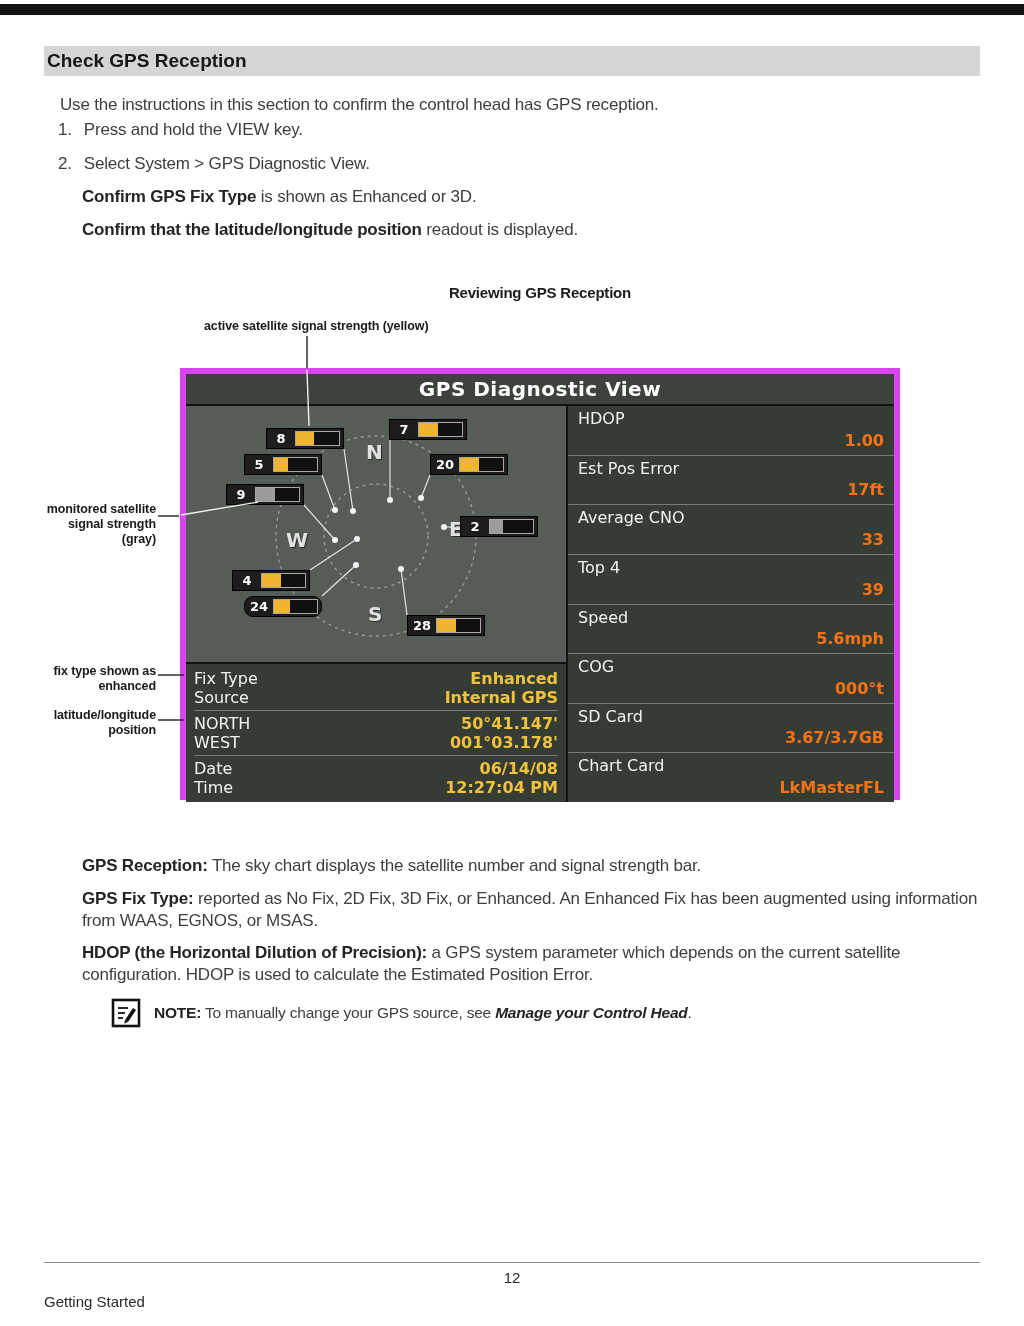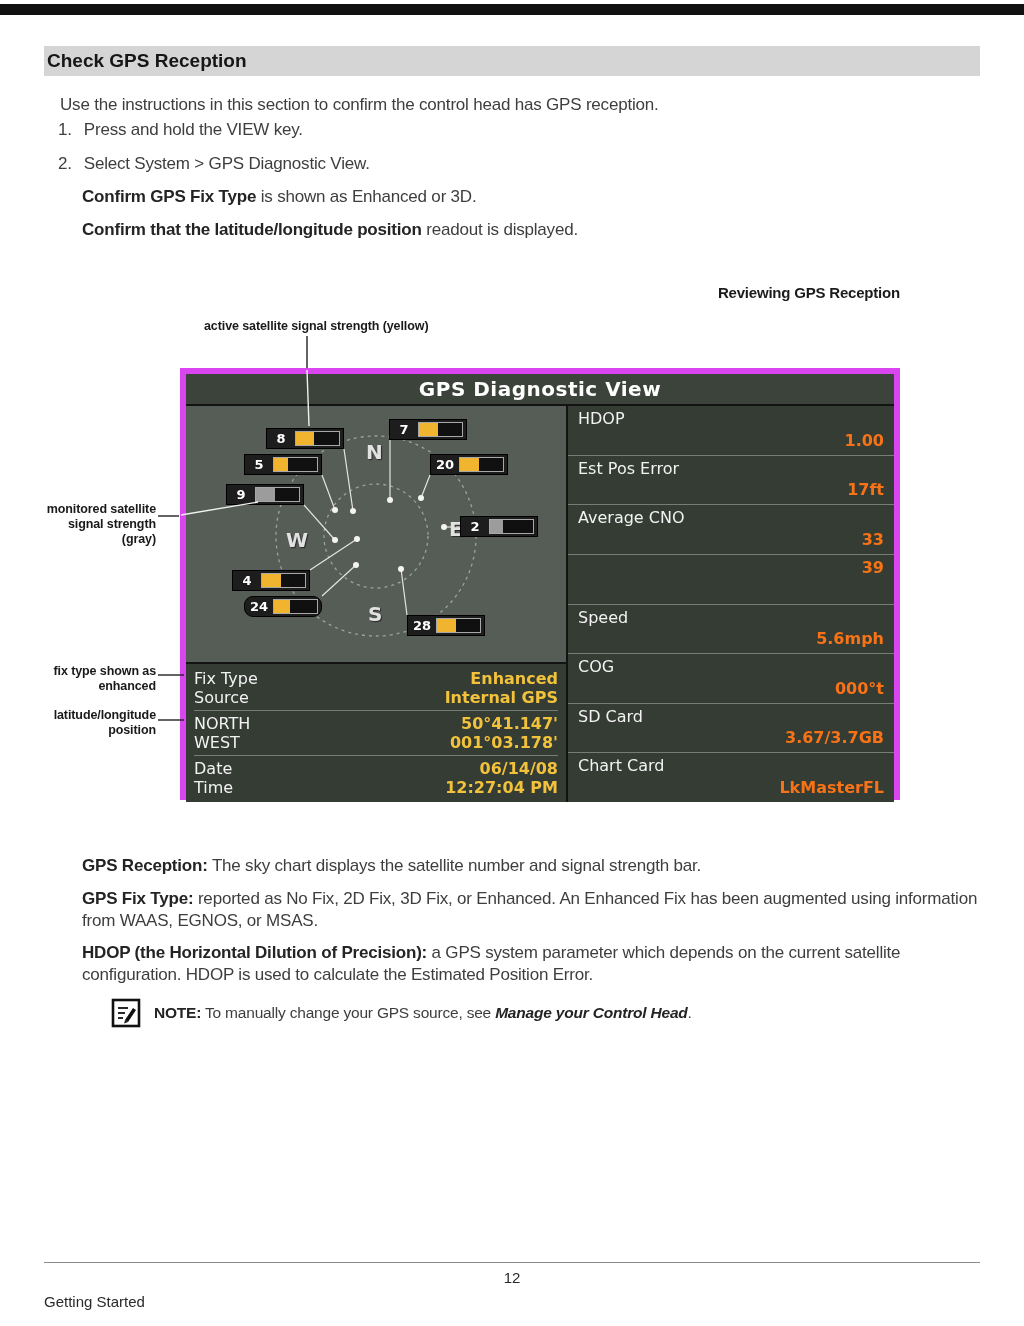--- a/index.html
+++ b/index.html
@@ -9,21 +9,21 @@
   .abs{position:absolute;}
   
   .top-band{left:0;top:4px;width:1024px;height:11px;background:#111;}
   
   .section-header{left:44px;top:46px;width:936px;height:30px;background:#d5d5d5;
       display:flex;align-items:center;padding-left:3px;box-sizing:border-box;}
   .section-header b{font-size:19px;color:#161616;letter-spacing:0;}
   .body-text{font-size:17px;line-height:1.28;}
   .body-text b{color:#242424;}
   .step{display:flex;gap:12px;}
-  .caption{width:720px;text-align:right;font-weight:bold;font-size:15px;color:#1c1c1c;}
+  .caption{width:720px;text-align:center;font-weight:bold;font-size:15px;color:#1c1c1c;}
   .callout{font-weight:bold;font-size:12.5px;line-height:15px;color:#1a1a1a;letter-spacing:-0.1px;}
   .callout.right{text-align:right;}
   
   .gps-fig{left:180px;top:368px;width:720px;height:432px;box-sizing:border-box;
       border:6px solid #d946ef;background:#343c34;z-index:1;
       font-family:"DejaVu Sans",sans-serif;letter-spacing:0;}
   .gps-title{height:30px;background:#3b433b;border-bottom:2px solid #131313;
       display:flex;align-items:center;justify-content:center;
       color:#fff;font-weight:bold;font-size:20px;letter-spacing:0.5px;}
   .gps-body{display:flex;height:396px;}
@@ -242,20 +242,21 @@
         </div>
         <div class="rrow">
           <div class="rlabel">Est Pos Error</div>
           <div class="rvalue">17ft</div>
         </div>
         <div class="rrow">
           <div class="rlabel">Average CNO</div>
           <div class="rvalue">33</div>
         </div>
         <div class="rrow">
+          <div class="rlabel">Top 4</div>
           <div class="rvalue">39</div>
         </div>
         <div class="rrow">
           <div class="rlabel">Speed</div>
           <div class="rvalue">5.6mph</div>
         </div>
         <div class="rrow">
           <div class="rlabel">COG</div>
           <div class="rvalue">000°t</div>
         </div>

